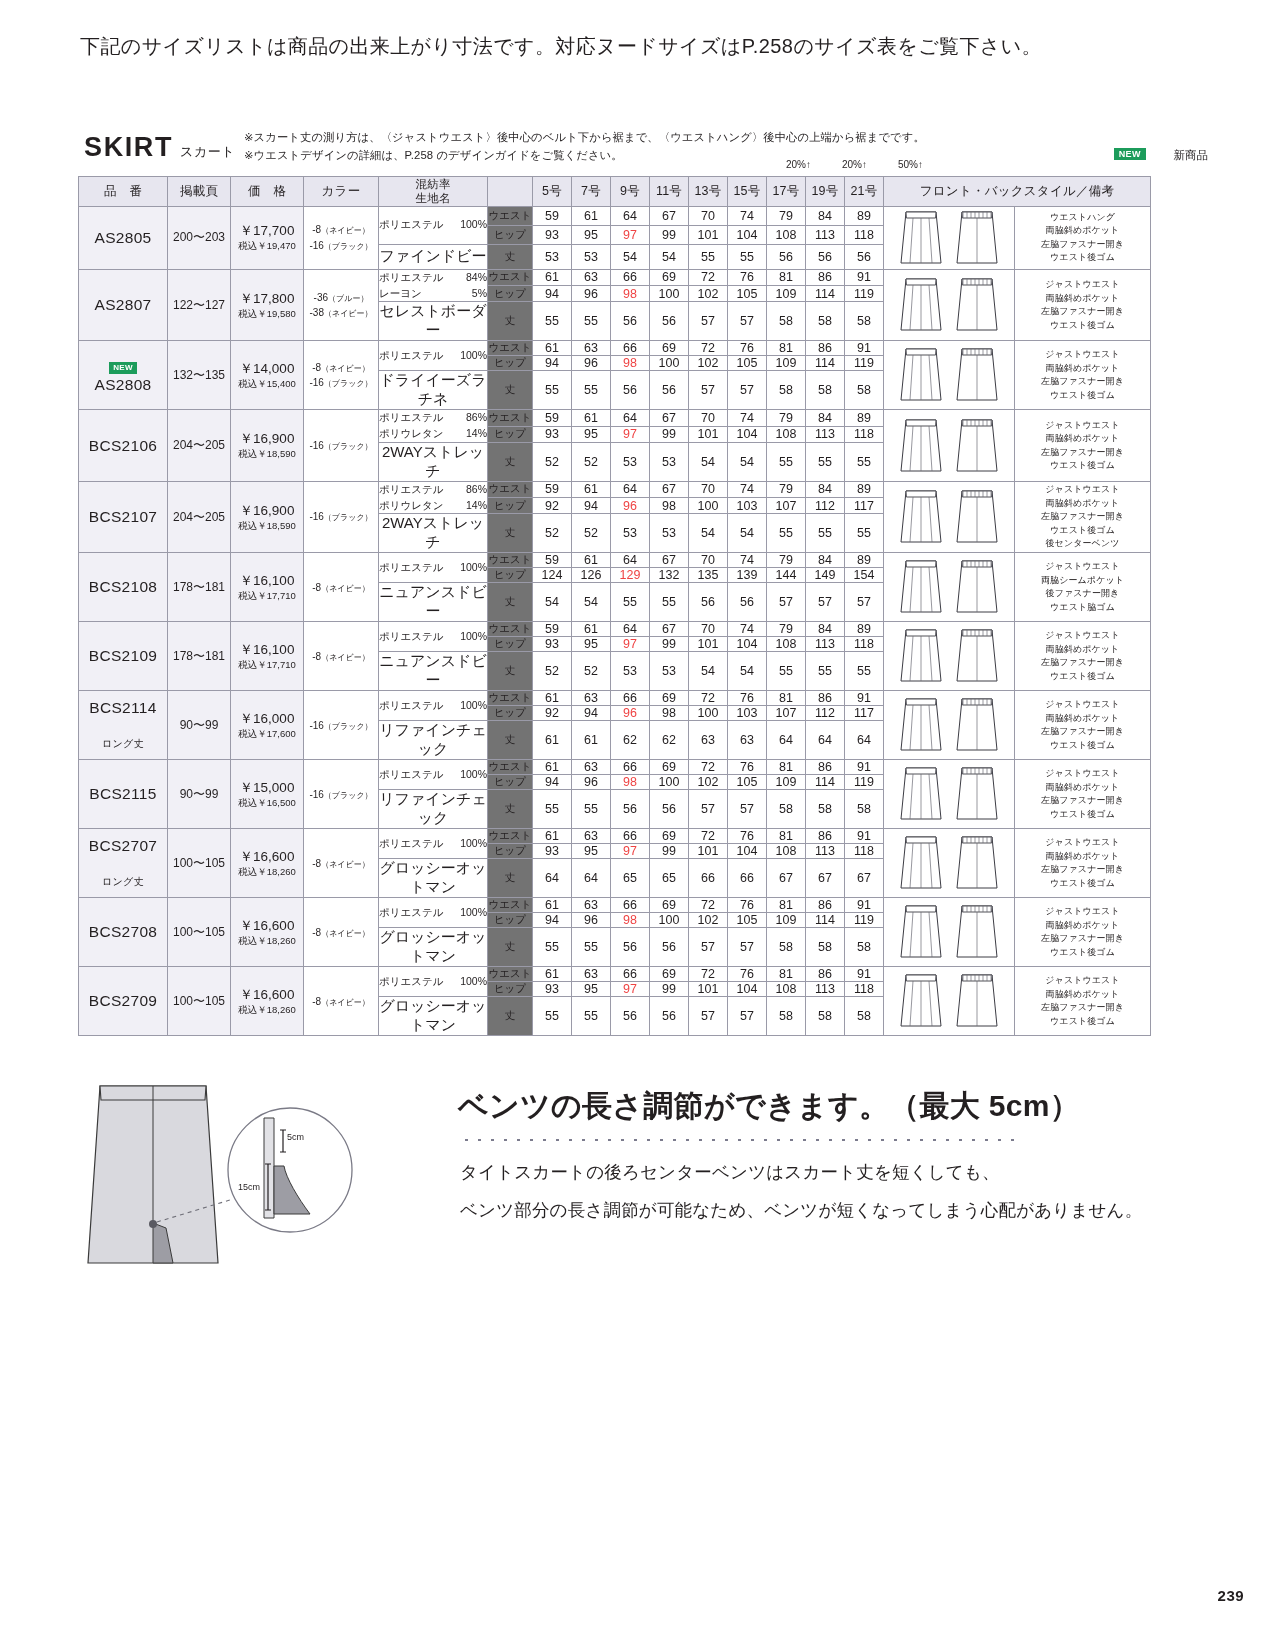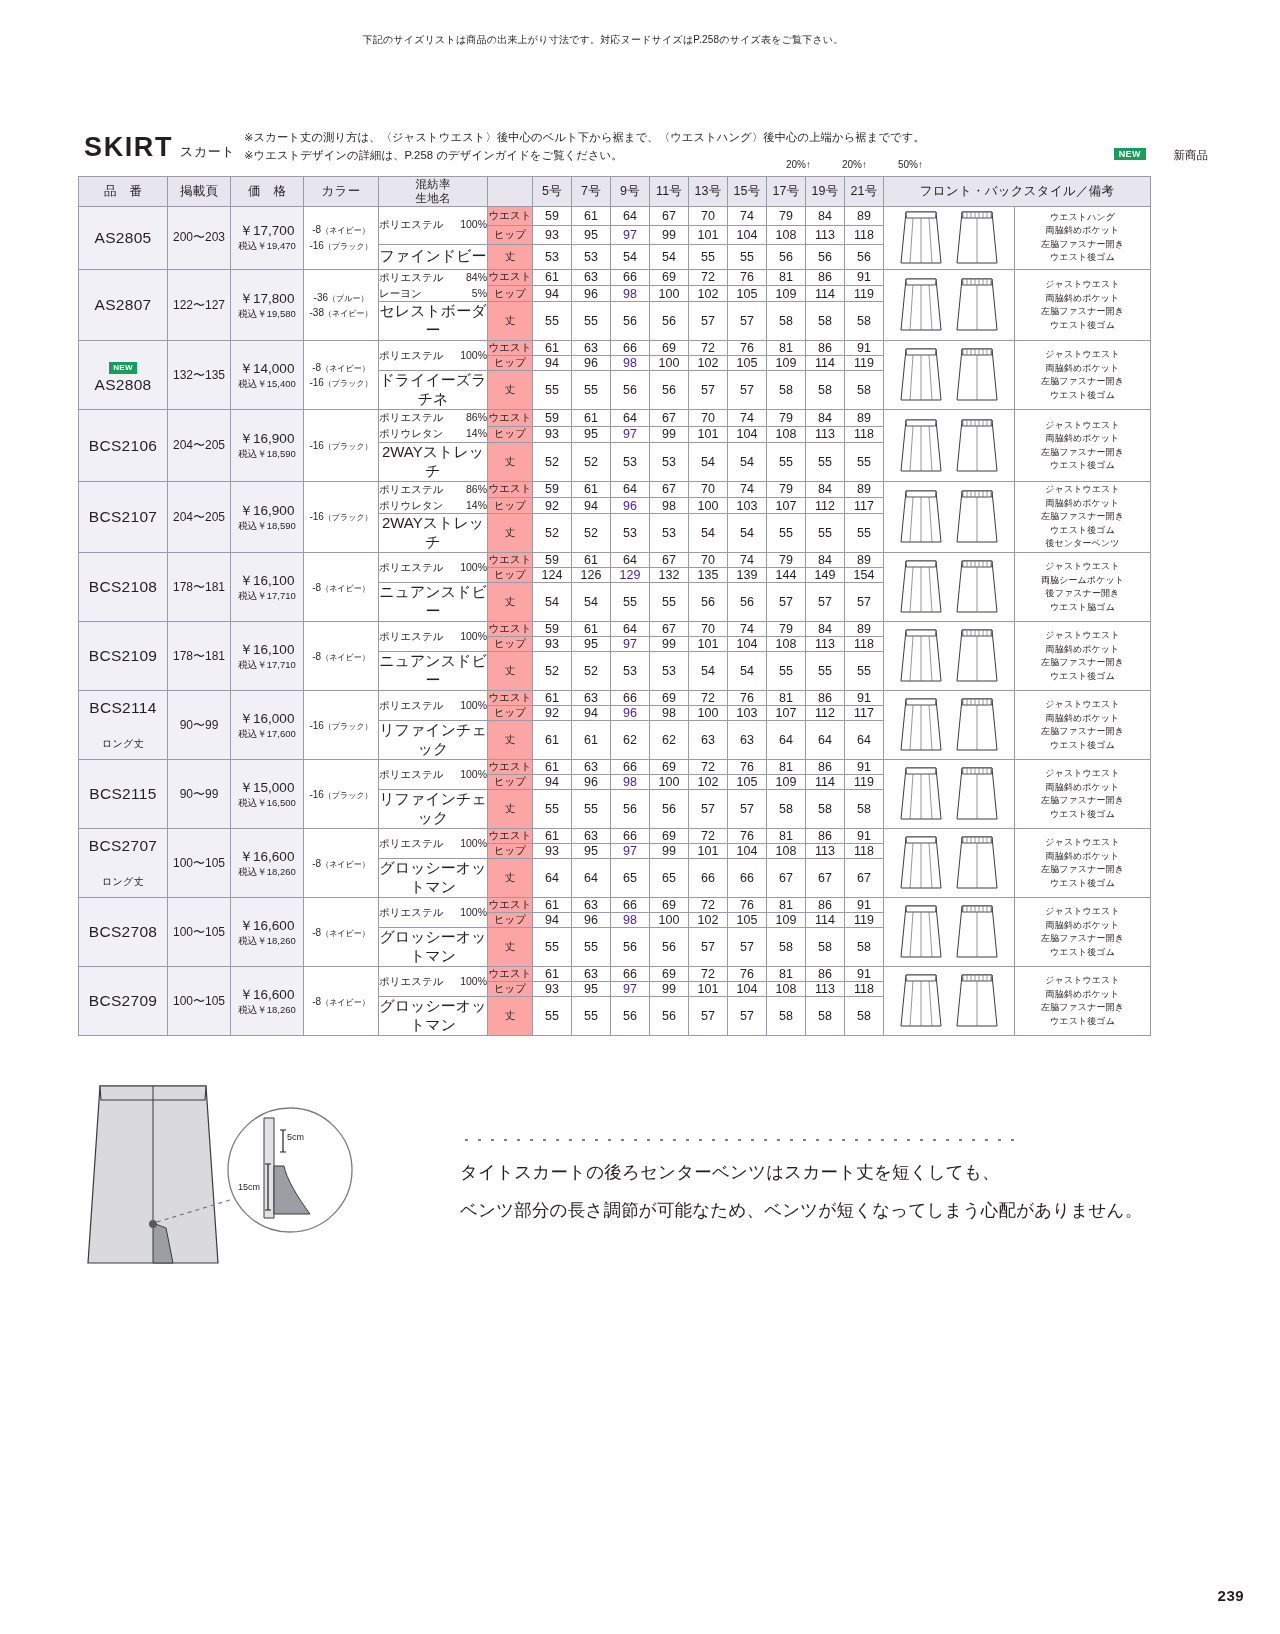--- a/index.html
+++ b/index.html
@@ -6,22 +6,22 @@
   body{
     width:1280px;height:1634px;
     background:#ffffff;
     font-family:"Liberation Sans","DejaVu Sans",sans-serif;
     color:#231f20;
     position:relative;
     overflow:hidden;
   }
   .topnote{
     position:absolute;top:33px;left:0;width:1126px;
-    text-align:center;
-    font-size:10px;letter-spacing:0.02em;
+    text-align:left;
+    font-size:20px;letter-spacing:0.02em;
   }
   .topnote span{margin-left:80px;}
 
   
   .hdr{position:absolute;left:78px;top:128px;width:1130px;height:48px;}
   .hdr .title{
     position:absolute;left:6px;top:4px;
     font-size:27px;font-weight:bold;letter-spacing:0.06em;
   }
   .hdr .title .jp{font-size:13px;font-weight:normal;margin-left:7px;letter-spacing:0.04em;}
@@ -80,25 +80,25 @@
     margin-bottom:2px;
   }
   td.page{font-size:12px;background:#f1f0f6;}
   td.price{font-size:13.5px;background:#f1f0f6;line-height:1.25;}
   td.price .tax{display:block;font-size:9.5px;}
   td.color{font-size:10px;text-align:left;padding-left:6px;line-height:1.55;background:#fff;}
   td.color .tiny{font-size:8px;}
   td.blend{font-size:10.5px;text-align:left;padding:0 5px;line-height:1.5;}
   td.blend .row{display:flex;justify-content:space-between;text-align:right;}
   td.fabric{font-size:15px;text-align:left;padding-left:6px;}
-  td.attr{font-size:10.5px;background:#fca5a5;}
+  td.attr{font-size:10.5px;background:#737373;}
   td.num{font-size:12.5px;}
   td.note{font-size:9px;text-align:left;padding-left:7px;line-height:1.5;letter-spacing:0.01em;}
   td.style{padding:2px;}
-  .sz-pink{color:#4c1d95;}
+  .sz-pink{color:#ef4444;}
 
   .figs{display:flex;justify-content:center;align-items:center;gap:6px;}
   .figs svg{display:block;}
 
   
   .promo{position:absolute;left:78px;top:1078px;width:1130px;height:210px;}
   .promo .head{
     position:absolute;left:380px;top:8px;
     font-size:30px;font-weight:bold;letter-spacing:0.01em;
   }
@@ -1101,18 +1101,19 @@
     <circle cx="212" cy="92" r="62" fill="#ffffff" stroke="#7a7a86" stroke-width="1.3"></circle>
     <path d="M186 40 L196 40 L196 140 L186 140 Z" fill="#e2e2e6" stroke="#3a3a3a" stroke-width="1"></path>
     <path d="M196 88 L196 136 L232 136 C220 120 208 100 206 88 Z" fill="#9d9da4" stroke="#3a3a3a" stroke-width="1"></path>
     <line x1="205" y1="52" x2="205" y2="74" stroke="#231f20" stroke-width="1.2"></line>
     <path d="M202 52 L208 52 M202 74 L208 74" stroke="#231f20" stroke-width="1.2"></path>
     <text x="209" y="62" font-size="9" font-family="Liberation Sans, sans-serif" fill="#231f20">5cm</text>
     <line x1="190" y1="86" x2="190" y2="132" stroke="#231f20" stroke-width="1.2"></line>
     <path d="M187 86 L193 86 M187 132 L193 132" stroke="#231f20" stroke-width="1.2"></path>
     <text x="160" y="112" font-size="9" font-family="Liberation Sans, sans-serif" fill="#231f20">15cm</text>
   </svg>
+  <div class="head">ベンツの長さ調節ができます。（最大 5cm）</div>
   <div class="dots"></div>
   <div class="l1">タイトスカートの後ろセンターベンツはスカート丈を短くしても、</div>
   <div class="l2">ベンツ部分の長さ調節が可能なため、ベンツが短くなってしまう心配がありません。</div>
 </div>
 
 <div class="pagenum">239</div>
 
 </body></html>

